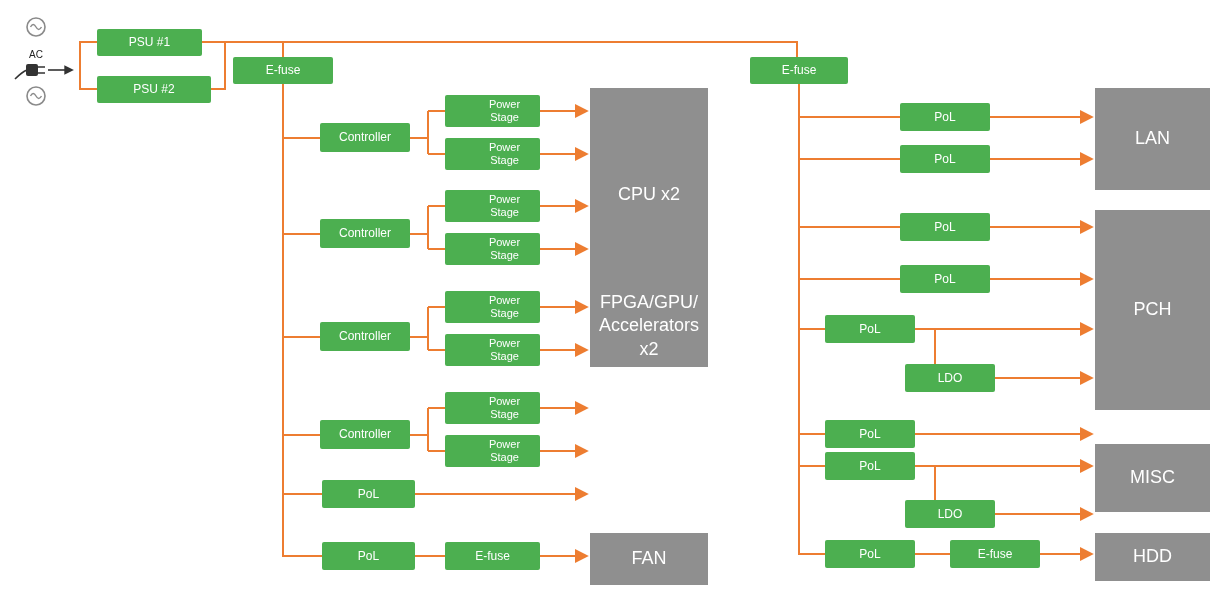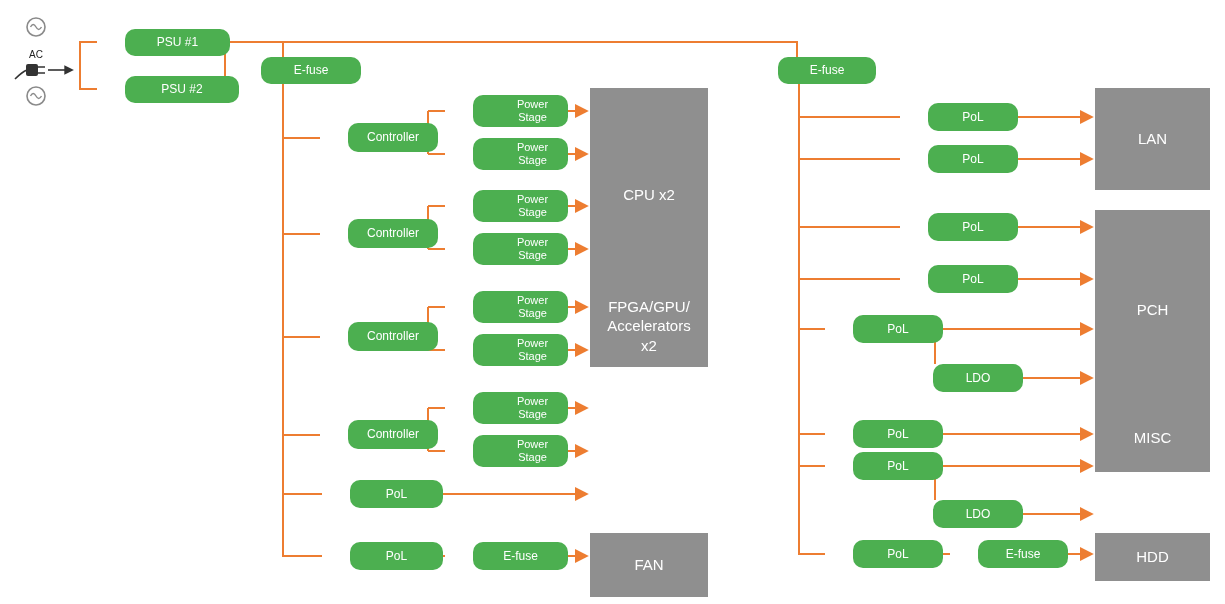--- a/index.html
+++ b/index.html
@@ -18,23 +18,23 @@
   .acshape{fill:#333333;}
   .accircle{stroke:#8a8a8a;stroke-width:1.6;fill:#ffffff;}
   .acsine{stroke:#8a8a8a;stroke-width:1.4;fill:none;}
   .aclabel{font-size:10px;fill:#222222;font-family:"Liberation Sans",sans-serif;}
 
   .node{
     position:absolute;box-sizing:border-box;
     display:flex;align-items:center;justify-content:center;
     text-align:center;color:#ffffff;white-space:pre-line;
   }
-  .green{background:var(--node_green,#4caf50);border-radius:10px;font-size:12px;line-height:1.2;margin-left:28px;}
+  .green{background:var(--node_green,#4caf50);border-radius:2px;font-size:12px;line-height:1.2;}
   .ps{font-size:11px;line-height:1.15;padding-left:24px;}
-  .gray{background:var(--node_gray,#8f8f8f);font-size:15px;line-height:1.3;}
+  .gray{background:var(--node_gray,#8f8f8f);font-size:18px;line-height:1.3;}
 
   #psu1{left:97px;top:29px;width:105px;height:27px}
   #psu2{left:97px;top:76px;width:114px;height:27px}
   #efl{left:233px;top:57px;width:100px;height:27px}
   #c1{left:320px;top:123px;width:90px;height:29px}
   #p1a{left:445px;top:95px;width:95px;height:32px}
   #p1b{left:445px;top:138px;width:95px;height:32px}
   #c2{left:320px;top:219px;width:90px;height:29px}
   #p2a{left:445px;top:190px;width:95px;height:32px}
   #p2b{left:445px;top:233px;width:95px;height:32px}
@@ -43,36 +43,36 @@
   #p3b{left:445px;top:334px;width:95px;height:32px}
   #c4{left:320px;top:420px;width:90px;height:29px}
   #p4a{left:445px;top:392px;width:95px;height:32px}
   #p4b{left:445px;top:435px;width:95px;height:32px}
   #polmem{left:322px;top:480px;width:93px;height:28px}
   #polfan{left:322px;top:542px;width:93px;height:28px}
   #effan{left:445px;top:542px;width:95px;height:28px}
   #cpu{left:590px;top:88px;width:118px;height:214px}
   #fpga{left:590px;top:285px;width:118px;height:82px}
   #mem{left:590px;top:392px;width:118px;height:128px}
-  #fan{left:590px;top:533px;width:118px;height:64px}
+  #fan{left:590px;top:533px;width:118px;height:52px}
   #efr{left:750px;top:57px;width:98px;height:27px}
   #pl1{left:900px;top:103px;width:90px;height:28px}
   #pl2{left:900px;top:145px;width:90px;height:28px}
   #pp1{left:900px;top:213px;width:90px;height:28px}
   #pp2{left:900px;top:265px;width:90px;height:28px}
   #pp3{left:825px;top:315px;width:90px;height:28px}
   #ldop{left:905px;top:364px;width:90px;height:28px}
   #pm1{left:825px;top:420px;width:90px;height:28px}
   #pm2{left:825px;top:452px;width:90px;height:28px}
   #ldom{left:905px;top:500px;width:90px;height:28px}
   #ph{left:825px;top:540px;width:90px;height:28px}
   #efh{left:950px;top:540px;width:90px;height:28px}
   #lan{left:1095px;top:88px;width:115px;height:102px}
   #pch{left:1095px;top:210px;width:115px;height:200px}
-  #misc{left:1095px;top:404px;width:115px;height:68px}
+  #misc{left:1095px;top:444px;width:115px;height:68px}
   #hdd{left:1095px;top:533px;width:115px;height:48px}
 </style>
 </head>
 <body>
 
 <div id="canvas">
 
   <svg id="wires" viewBox="0 0 1225 604">
     <defs>
       <marker id="arrow" viewBox="0 0 10 10" refX="8" refY="5" markerWidth="7" markerHeight="7" orient="auto">

